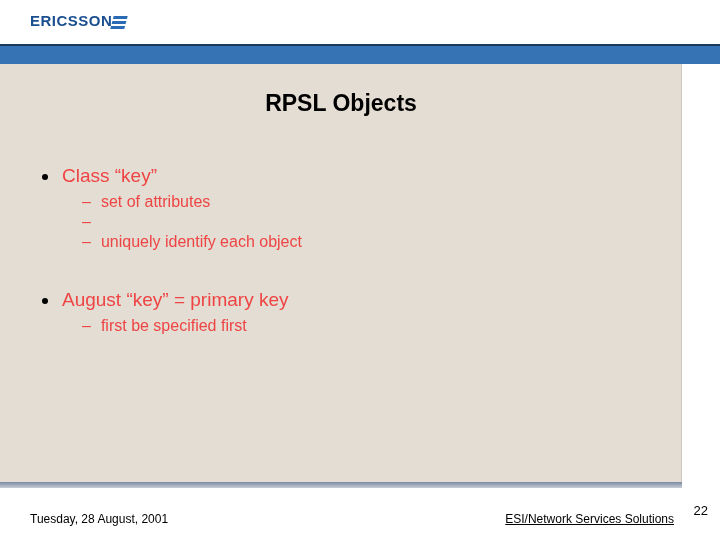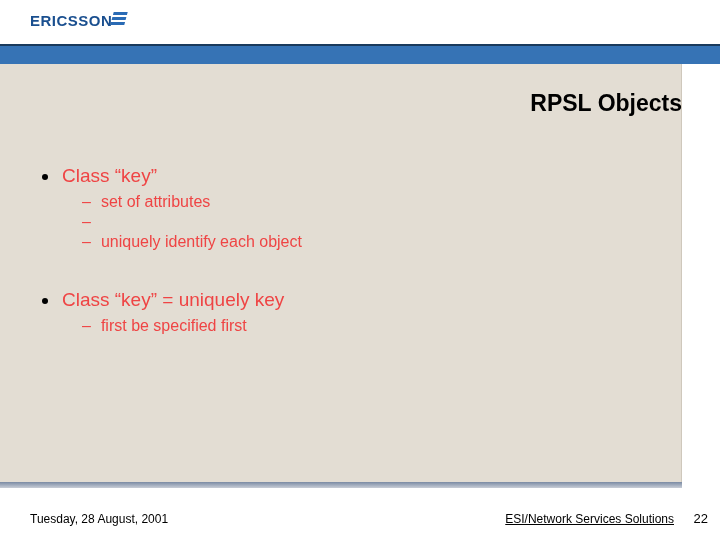--- a/index.html
+++ b/index.html
@@ -9,21 +9,21 @@
     font-family: Arial, Helvetica, sans-serif;
     background: #ffffff;
     position: relative;
     overflow: hidden;
   }
   .logo-area {
     position: absolute;
     top: 12px;
     left: 30px;
     display: flex;
-    align-items: flex-start;
+    align-items: flex-end;
     gap: 0;
   }
   .logo-text {
     color: #1a4f8f;
     font-weight: bold;
     font-size: 15px;
     letter-spacing: 0.5px;
   }
   .logo-stripes {
     display: flex;
@@ -52,21 +52,21 @@
     width: 682px;
     height: 418px;
     background: #e3ddd3;
     border-right: 1px solid #cfc8bc;
   }
   .slide-title {
     position: absolute;
     top: 90px;
     left: 0;
     width: 682px;
-    text-align: right;
+    text-align: center;
     font-size: 23px;
     font-weight: bold;
     color: #000;
   }
   .bullets {
     position: absolute;
     top: 165px;
     left: 42px;
     width: 620px;
     color: #ef4444;
@@ -124,21 +124,21 @@
   }
   .footer-org {
     position: absolute;
     right: 46px;
     bottom: 0;
     text-decoration: underline;
   }
   .footer-page {
     position: absolute;
     right: 12px;
-    bottom: 0;
+    bottom: 8px;
     font-size: 13px;
   }
 </style>
 </head>
 <body>
 
 <div class="logo-area">
   <span class="logo-text">ERICSSON</span>
   <span class="logo-stripes">
     <span class="logo-stripe"></span>
@@ -168,21 +168,21 @@
   </div>
   <div class="bullet-l2">
     <span class="dash">–</span>
     <span>uniquely identify each object</span>
   </div>
 
   <div class="group-gap"></div>
 
   <div class="bullet-l1">
     <span class="dot"></span>
-    <span>Class “key” = uniquely key</span>
+    <span>August “key” = primary key</span>
   </div>
   <div class="bullet-l2">
     <span class="dash">–</span>
     <span>first be specified first</span>
   </div>
 
 </div>
 
 <div class="bottom-bar"></div>
 

